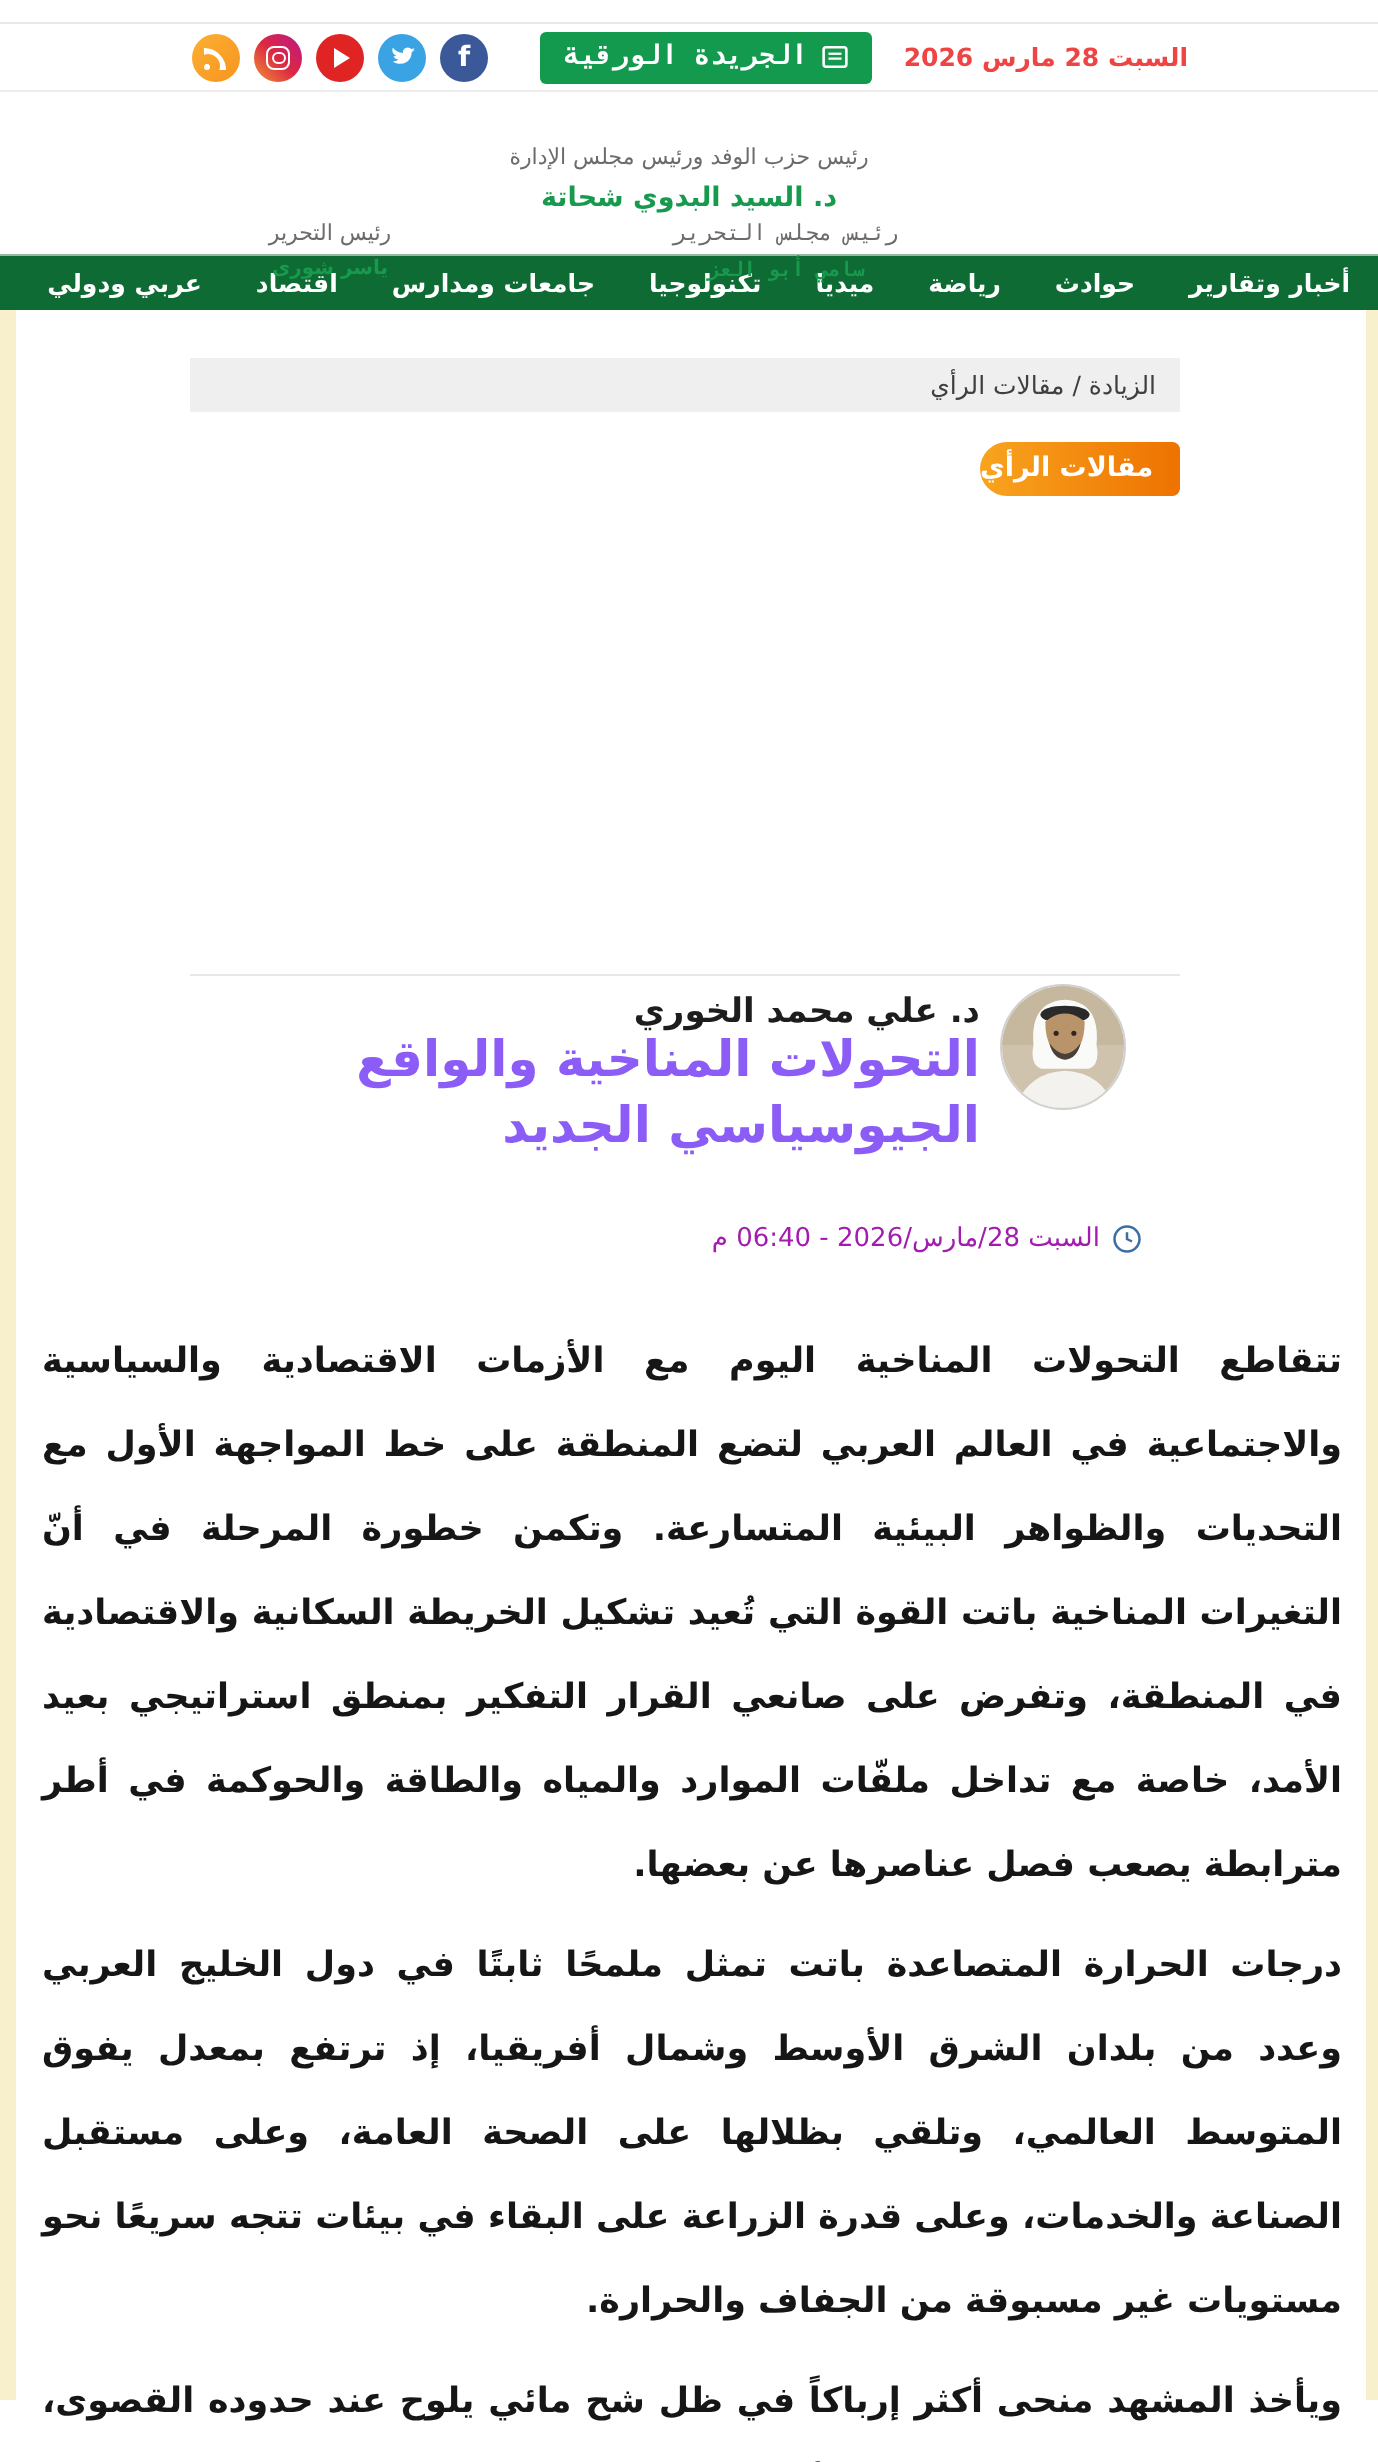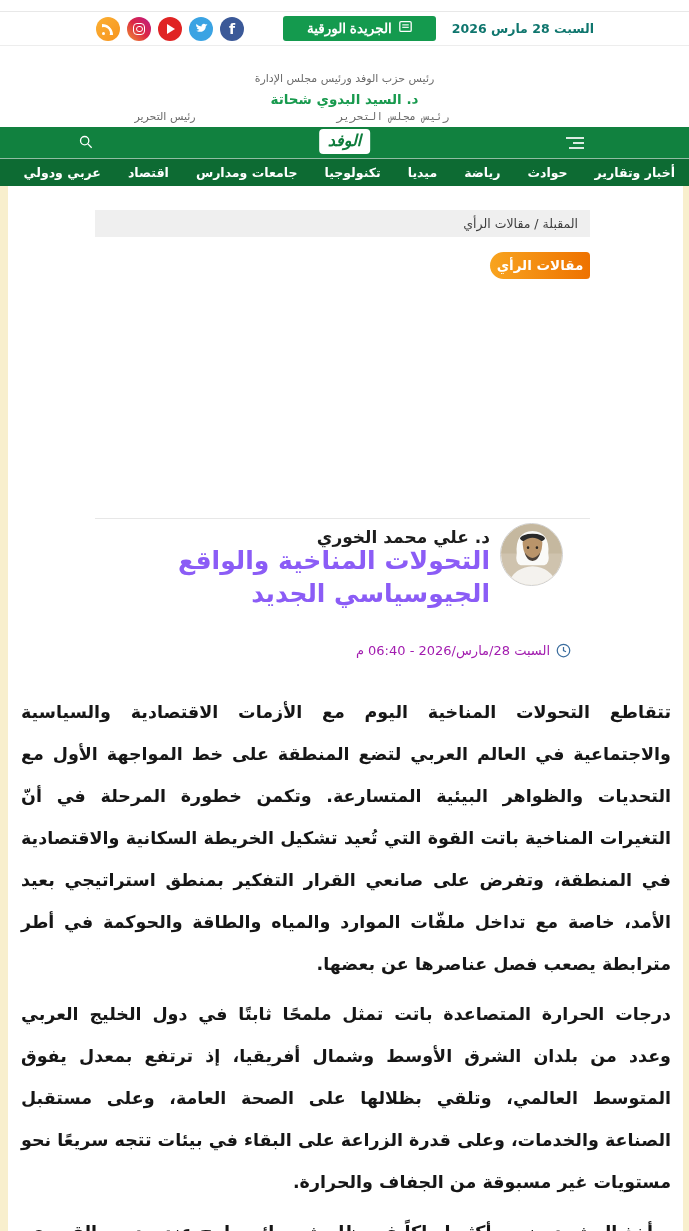--- a/index.html
+++ b/index.html
@@ -4,22 +4,22 @@
 <style>
   * { margin:0; padding:0; box-sizing:border-box; }
   body { font-family:"DejaVu Sans", sans-serif; background:#fff; }
   #page { position:relative; width:689px; height:1231px; overflow:hidden; background:#fff; margin:0 auto; }
 
   
   .topstrip { height:11px; background:#fff; }
   .topbar { height:35px; background:#fff; border-top:1px solid #e8e8e8; border-bottom:1px solid #ededed; }
   .topbar-inner { display:flex; direction:rtl; justify-content:space-between; align-items:center; margin:0 95px 0 96px; height:100%; }
   .tb-right { display:flex; align-items:center; gap:16px; direction:rtl; }
-  .tb-date { font-size:12.5px; color:#0f766e; font-weight:bold; white-space:nowrap; }
-  .paper-btn { display:flex; direction:rtl; align-items:flex-start; gap:7px; background:#149a4e; color:#fff; font-weight:bold; font-size:13.5px; padding:4px 24px 5px; border-radius:3px; border:none; cursor:pointer; font-family:Liberation Sans, sans-serif; }
+  .tb-date { font-size:12.5px; color:#ef4444; font-weight:bold; white-space:nowrap; }
+  .paper-btn { display:flex; direction:rtl; align-items:center; gap:7px; background:#149a4e; color:#fff; font-weight:bold; font-size:13.5px; padding:4px 12px 5px; border-radius:3px; border:none; cursor:pointer; font-family:Liberation Mono, monospace; }
   .tb-social { display:flex; direction:ltr; gap:7px; align-items:center; }
   .soc { width:24px; height:24px; border-radius:50%; display:flex; align-items:center; justify-content:center; color:#fff; cursor:pointer; }
   .soc svg { display:block; }
   .soc-rss { background:linear-gradient(135deg,#fbb034,#f7941e); }
   .soc-ig  { background:linear-gradient(45deg,#f09433,#dc2743,#bc1888); }
   .soc-yt  { background:#e02424; }
   .soc-tw  { background:#3aa3e3; }
   .soc-fb  { background:#3b5998; font-weight:bold; font-size:14px; }
   .yt-play { width:0; height:0; border-top:5px solid transparent; border-bottom:5px solid transparent; border-left:8px solid #fff; margin-left:2px; }
   .ig-glyph { width:12px; height:12px; border:1.6px solid #fff; border-radius:4px; position:relative; }
@@ -48,21 +48,21 @@
   .nav-logo { position:absolute; left:50%; top:2px; transform:translateX(-50%); background:#fff; border-radius:4px; padding:2px 9px 4px; cursor:pointer; }
   .nav-logo span { color:#0e7c3c; font-weight:bold; font-size:16px; font-style:italic; }
   .nav-menu { height:28px; background:#0d6b33; border-top:1px solid rgba(255,255,255,.55); display:flex; direction:rtl; align-items:center; gap:27px; padding:0 14px; overflow:hidden; white-space:nowrap; }
   .nav-item { color:#fff; font-size:12.5px; font-weight:bold; cursor:pointer; flex:0 0 auto; }
 
   
   .lower { position:relative; height:1045px; background:#f8efcd; }
   .main-card { position:absolute; left:8px; top:0; width:675px; height:100%; background:#fff; }
 
   .breadcrumb { position:absolute; top:24px; left:87px; width:495px; height:27px; background:#efefef; direction:rtl; text-align:right; font-size:12.5px; color:#3f3f3f; line-height:27px; padding:0 12px; cursor:default; }
-  .badge { position:absolute; top:66px; left:482px; width:100px; height:27px; background:linear-gradient(to right,#f8a41f,#ee7200); border-radius:14px 4px 4px 14px; color:#fff; font-weight:bold; font-size:13.5px; text-align:center; line-height:26px; cursor:pointer; }
+  .badge { position:absolute; top:66px; left:482px; width:100px; height:27px; background:linear-gradient(to right,#f8a41f,#ee7200); border-radius:14px 4px 4px 14px; color:#fff; font-weight:bold; font-size:13.5px; text-align:left; line-height:26px; cursor:pointer; }
 
   .author-divider { position:absolute; top:332px; left:87px; width:495px; border-top:1px solid #e7e7e7; }
   .avatar { position:absolute; top:337px; left:492px; width:63px; height:63px; border-radius:50%; overflow:hidden; border:1px solid #d0d0d0; }
   .author-name { position:absolute; top:341px; right:193px; font-size:17px; font-weight:bold; color:#1d1d1d; direction:rtl; }
   .article-title { position:absolute; top:358px; right:193px; width:330px; direction:rtl; text-align:right; font-size:25px; line-height:33px; font-weight:bold; color:#8b5cf6; }
   .date-row { position:absolute; top:457px; right:112px; display:flex; direction:rtl; align-items:center; gap:6px; color:#a21caf; font-size:13px; }
   .date-row svg { flex:0 0 auto; }
 
   .article-body { position:absolute; top:505px; left:13px; right:12px; direction:rtl; text-align:justify; font-size:17.5px; font-weight:700; line-height:42px; color:#161616; }
   .article-body p { margin-bottom:8px; }
@@ -117,50 +117,36 @@
     <div class="mh-pair mh-pair-left">
       <div class="mh-role">رئيس التحرير</div>
       <div class="mh-name">ياسر شورى</div>
     </div>
     <div class="mh-pair mh-pair-right">
       <div class="mh-role">رئيس مجلس التحرير</div>
       <div class="mh-name">سامي أبو العز</div>
     </div>
   </div>
 
-  <div class="nav-top">
-    <span class="nav-search">
-      <svg width="16" height="16" viewBox="0 0 24 24">
-          <circle cx="10" cy="10" r="6.2" fill="none" stroke="#fff" stroke-width="2"></circle>
-          <line x1="14.8" y1="14.8" x2="20.5" y2="20.5" stroke="#fff" stroke-width="2"></line>
-        </svg>
-    </span>
-    <span class="nav-logo"><span>الوفد</span></span>
-    <span class="nav-burger">
-        <span></span>
-        <span></span>
-        <span></span>
-      </span>
-  </div>
   <div class="nav-menu">
     <span class="nav-item">أخبار وتقارير</span>
     <span class="nav-item">حوادث</span>
     <span class="nav-item">رياضة</span>
     <span class="nav-item">ميديا</span>
     <span class="nav-item">تكنولوجيا</span>
     <span class="nav-item">جامعات ومدارس</span>
     <span class="nav-item">اقتصاد</span>
     <span class="nav-item">عربي ودولي</span>
 
   </div>
 
   <div class="lower">
     <div class="main-card">
 
-      <div class="breadcrumb">المقبلة / مقالات الرأي</div>
+      <div class="breadcrumb">الزيادة / مقالات الرأي</div>
       <div class="badge">مقالات الرأي</div>
 
       <div class="author-divider"></div>
 
       <div class="avatar">
         <svg width="63" height="63" viewBox="0 0 64 64">
           <circle cx="32" cy="32" r="32" fill="#cfc3ae"></circle>
           <rect x="0" y="0" width="64" height="30" fill="#c5b89f"></rect>
           <path d="M6 64 Q12 44 32 43 Q52 44 58 64 Z" fill="#f4f2ee"></path>
           <path d="M16 30 Q14 8 32 7 Q50 8 48 30 Q50 40 44 42 L20 42 Q14 40 16 30 Z" fill="#fafaf8"></path>

